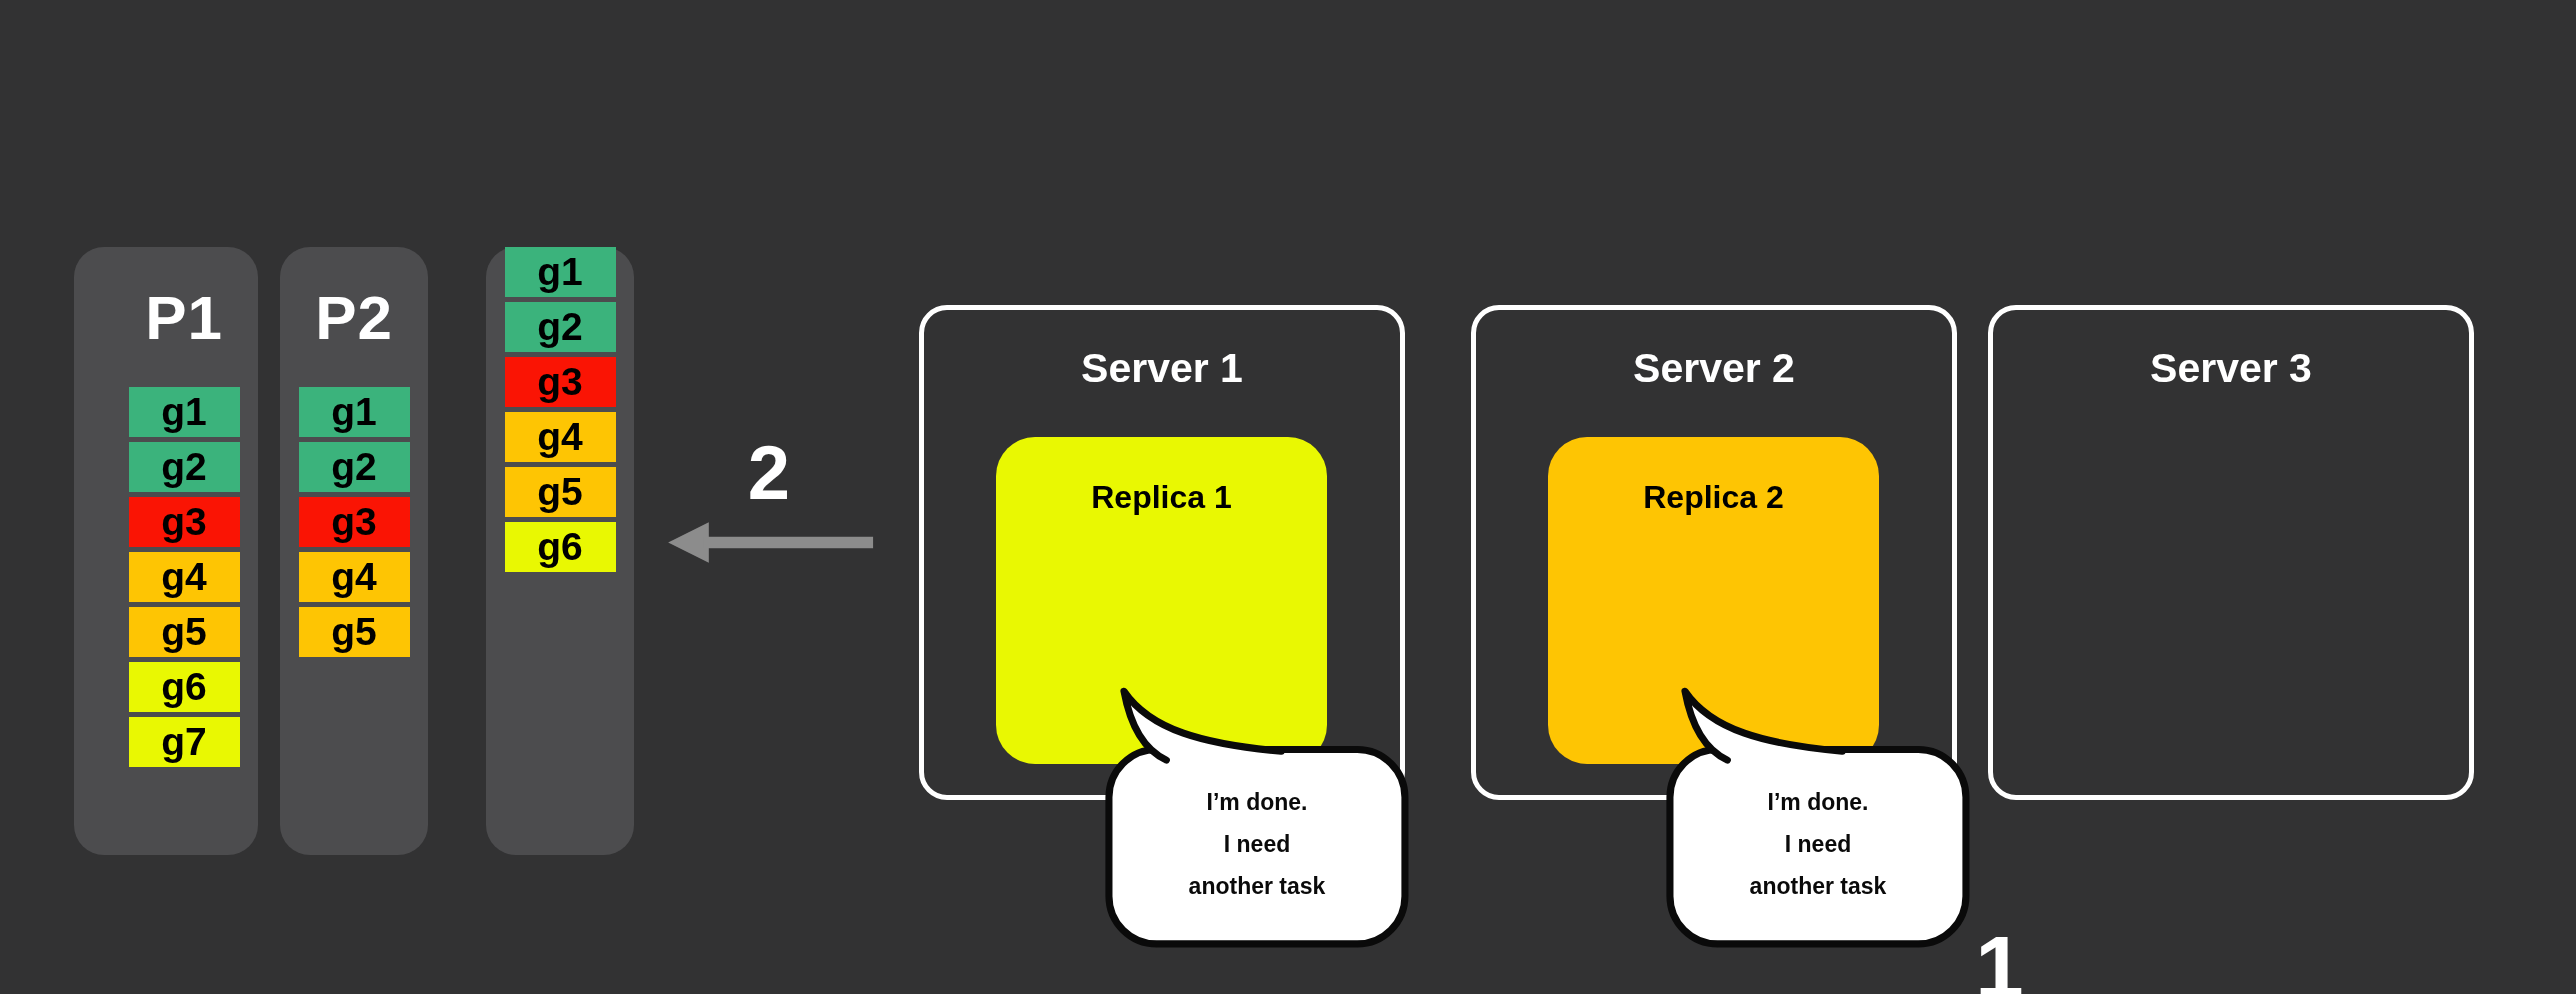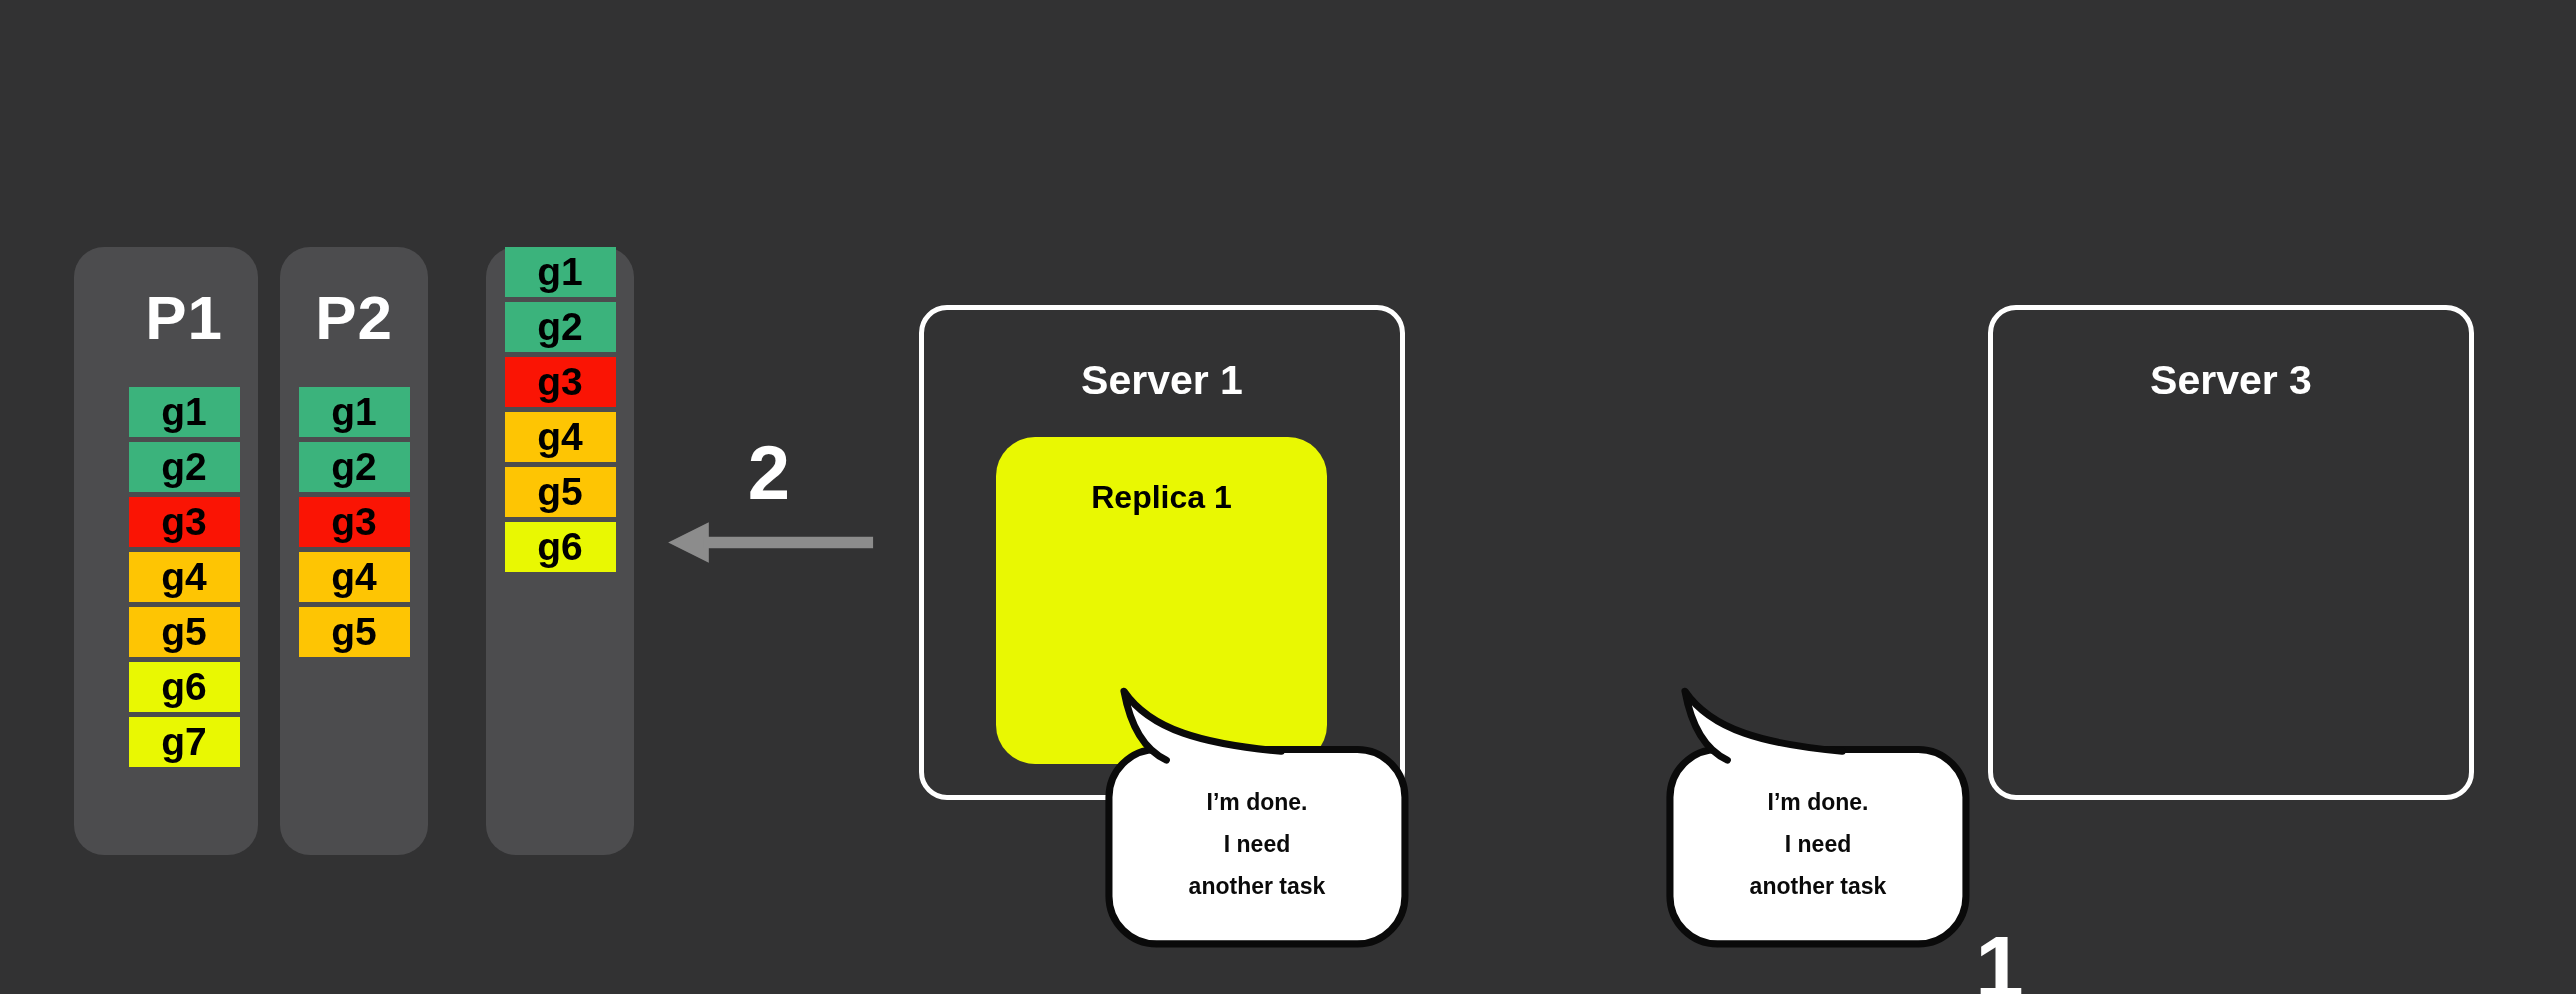--- a/index.html
+++ b/index.html
@@ -27,21 +27,21 @@
     position:absolute;left:716px;top:435px;width:106px;text-align:center;
     color:#ffffff;font-size:76px;font-weight:bold;line-height:1;
   }
   .arrow-svg{position:absolute;left:668px;top:516px;}
   
   .server{
     position:absolute;top:305px;width:486px;height:495px;box-sizing:border-box;
     border:5.3px solid #ffffff;border-radius:28px;
   }
   .stitle{
-    margin-top:44px;text-align:center;color:#ffffff;
+    margin-top:32px;text-align:center;color:#ffffff;
     font-size:41px;font-weight:bold;line-height:53px;
   }
   .replica{
     position:absolute;left:72px;top:127px;width:331px;height:327px;
     border-radius:39px;box-sizing:border-box;padding-top:41px;
     text-align:center;
   }
   .rlabel{font-size:32px;font-weight:bold;color:#000000;line-height:39px;}
   
   .bubble{position:absolute;top:677px;width:311px;height:274px;}
@@ -106,20 +106,26 @@
     <rect x="40" y="23.5" width="192" height="13" style="fill: rgb(140, 140, 140);"></rect>
   </svg>
 
   <div class="server" style="left:919px">
     <div class="stitle">Server 1</div>
     <div class="replica" style="background-color: rgb(233, 248, 2);">
       <div class="rlabel">Replica 1</div>
     </div>
   </div>
 
+  <div class="server" style="left:1471px">
+    <div class="stitle">Server 2</div>
+    <div class="replica" style="background-color: rgb(254, 197, 3);">
+      <div class="rlabel">Replica 2</div>
+    </div>
+  </div>
 
   <div class="server" style="left:1988px">
     <div class="stitle">Server 3</div>
   </div>
 
   <div class="bubble" style="left:1101px">
     <svg width="311" height="274" viewBox="0 0 352 310">
       <rect class="bfill bstroke" x="9" y="82" width="335" height="220" rx="54"></rect>
       <path class="bfill" d="M 74,94 C 48,82 33,54 26,16 C 56,60 116,76 204,84 L 204,100 L 74,100 Z"></path>
       <path class="tail-stroke" d="M 74,94 C 48,82 33,54 26,16 C 56,60 116,76 204,84"></path>

